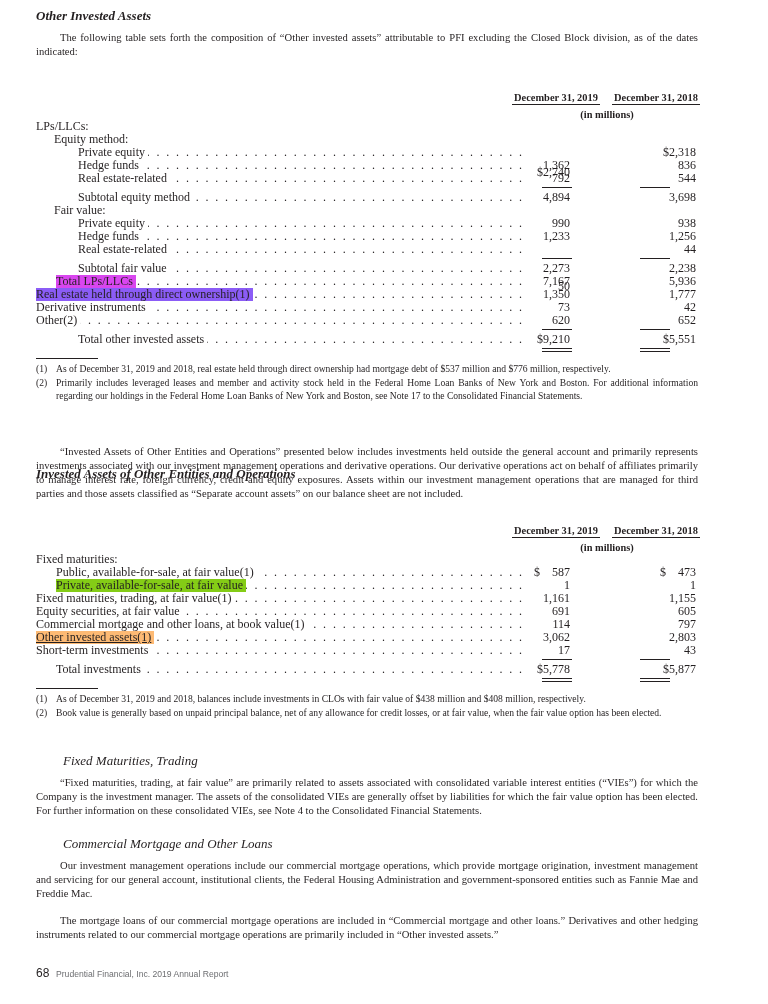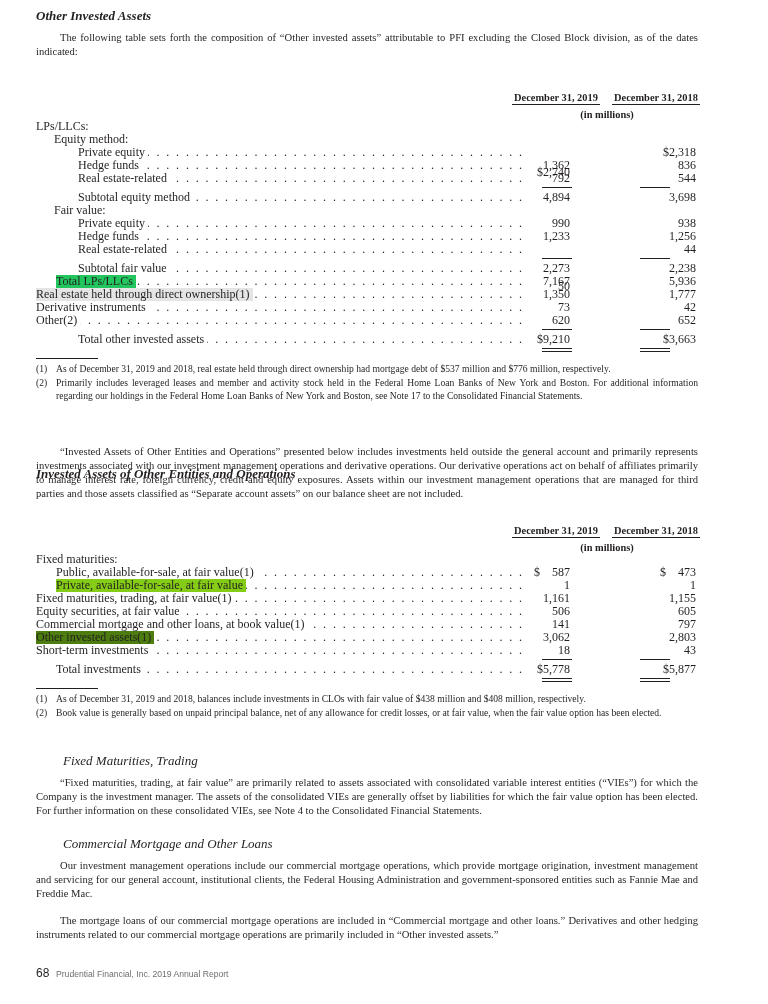--- a/index.html
+++ b/index.html
@@ -124,27 +124,27 @@
       </div>
       <div class="rule" style="left: 506px; top: 258px;"></div>
       <div class="rule" style="left: 604px; top: 258px;"></div>
       <div class="row" style="top: 262px;">
         <span style="position: absolute; left: 42px; white-space: nowrap; background: rgb(255, 255, 255); padding-right: 3px; z-index: 2;">Subtotal fair value</span>
         <span class="dots" style="left: 42px; right: 174px; text-align: right; direction: rtl;">. . . . . . . . . . . . . . . . . . . . . . . . . . . . . . . . . . . . . . . . . . . . . . . . . . . . . . . . . . . . . . . . . . . . . . . . . . . . . . . . . . . . . . . . . . . . . . . . . . . . . . . . . . . . . . . . . . . . . . . . </span>
         <span class="v1" style="white-space: pre;">2,273</span>
         <span class="v2" style="white-space: pre;">2,238</span>
       </div>
       <div class="row" style="top: 275px;">
-        <span style="position: absolute; left: 20px; white-space: nowrap; background: #22c55e; padding-right: 3px; z-index: 2;">Total LPs/LLCs</span>
+        <span style="position: absolute; left: 20px; white-space: nowrap; background: #d946ef; padding-right: 3px; z-index: 2;">Total LPs/LLCs</span>
         <span class="dots" style="left: 20px; right: 174px; text-align: right; direction: rtl;">. . . . . . . . . . . . . . . . . . . . . . . . . . . . . . . . . . . . . . . . . . . . . . . . . . . . . . . . . . . . . . . . . . . . . . . . . . . . . . . . . . . . . . . . . . . . . . . . . . . . . . . . . . . . . . . . . . . . . . . . </span>
         <span class="v1" style="white-space: pre;">7,167</span>
         <span class="v2" style="white-space: pre;">5,936</span>
       </div>
       <div class="row" style="top: 288px;">
-        <span style="position: absolute; left: 0px; white-space: nowrap; background: #e5e5e5; padding-right: 3px; z-index: 2;">Real estate held through direct ownership(1)</span>
+        <span style="position: absolute; left: 0px; white-space: nowrap; background: #8b5cf6; padding-right: 3px; z-index: 2;">Real estate held through direct ownership(1)</span>
         <span class="dots" style="left: 0px; right: 174px; text-align: right; direction: rtl;">. . . . . . . . . . . . . . . . . . . . . . . . . . . . . . . . . . . . . . . . . . . . . . . . . . . . . . . . . . . . . . . . . . . . . . . . . . . . . . . . . . . . . . . . . . . . . . . . . . . . . . . . . . . . . . . . . . . . . . . . </span>
         <span class="v1" style="white-space: pre;">1,350</span>
         <span class="v2" style="white-space: pre;">1,777</span>
       </div>
       <div class="row" style="top: 301px;">
         <span style="position: absolute; left: 0px; white-space: nowrap; background: rgb(255, 255, 255); padding-right: 3px; z-index: 2;">Derivative instruments</span>
         <span class="dots" style="left: 0px; right: 174px; text-align: right; direction: rtl;">. . . . . . . . . . . . . . . . . . . . . . . . . . . . . . . . . . . . . . . . . . . . . . . . . . . . . . . . . . . . . . . . . . . . . . . . . . . . . . . . . . . . . . . . . . . . . . . . . . . . . . . . . . . . . . . . . . . . . . . . </span>
         <span class="v1" style="white-space: pre;">73</span>
         <span class="v2" style="white-space: pre;">42</span>
       </div>
@@ -153,21 +153,21 @@
         <span class="dots" style="left: 0px; right: 174px; text-align: right; direction: rtl;">. . . . . . . . . . . . . . . . . . . . . . . . . . . . . . . . . . . . . . . . . . . . . . . . . . . . . . . . . . . . . . . . . . . . . . . . . . . . . . . . . . . . . . . . . . . . . . . . . . . . . . . . . . . . . . . . . . . . . . . . </span>
         <span class="v1" style="white-space: pre;">620</span>
         <span class="v2" style="white-space: pre;">652</span>
       </div>
       <div class="rule" style="left: 506px; top: 329px;"></div>
       <div class="rule" style="left: 604px; top: 329px;"></div>
       <div class="row" style="top: 333px;">
         <span style="position: absolute; left: 42px; white-space: nowrap; background: rgb(255, 255, 255); padding-right: 3px; z-index: 2;">Total other invested assets</span>
         <span class="dots" style="left: 42px; right: 174px; text-align: right; direction: rtl;">. . . . . . . . . . . . . . . . . . . . . . . . . . . . . . . . . . . . . . . . . . . . . . . . . . . . . . . . . . . . . . . . . . . . . . . . . . . . . . . . . . . . . . . . . . . . . . . . . . . . . . . . . . . . . . . . . . . . . . . . </span>
         <span class="v1" style="white-space: pre;">$9,210</span>
-        <span class="v2" style="white-space: pre;">$3,663</span>
+        <span class="v2" style="white-space: pre;">$5,551</span>
       </div>
       <div class="dbl" style="left: 506px; top: 348px;"></div>
       <div class="dbl" style="left: 604px; top: 348px;"></div>
     </div>
 
   <div class="fnline" style="top:358px;"></div>
   <div class="fn" style="top:362px;">
     <span class="num">(1)</span>
     <span class="txt">As of December 31, 2019 and 2018, real estate held through direct ownership had mortgage debt of $537 million and $776 million, respectively.</span>
   </div>
@@ -205,39 +205,39 @@
       </div>
       <div class="row" style="top: 592px;">
         <span style="position: absolute; left: 0px; white-space: nowrap; background: rgb(255, 255, 255); padding-right: 3px; z-index: 2;">Fixed maturities, trading, at fair value(1)</span>
         <span class="dots" style="left: 0px; right: 174px; text-align: right; direction: rtl;">. . . . . . . . . . . . . . . . . . . . . . . . . . . . . . . . . . . . . . . . . . . . . . . . . . . . . . . . . . . . . . . . . . . . . . . . . . . . . . . . . . . . . . . . . . . . . . . . . . . . . . . . . . . . . . . . . . . . . . . . </span>
         <span class="v1" style="white-space: pre;">1,161</span>
         <span class="v2" style="white-space: pre;">1,155</span>
       </div>
       <div class="row" style="top: 605px;">
         <span style="position: absolute; left: 0px; white-space: nowrap; background: rgb(255, 255, 255); padding-right: 3px; z-index: 2;">Equity securities, at fair value</span>
         <span class="dots" style="left: 0px; right: 174px; text-align: right; direction: rtl;">. . . . . . . . . . . . . . . . . . . . . . . . . . . . . . . . . . . . . . . . . . . . . . . . . . . . . . . . . . . . . . . . . . . . . . . . . . . . . . . . . . . . . . . . . . . . . . . . . . . . . . . . . . . . . . . . . . . . . . . . </span>
-        <span class="v1" style="white-space: pre;">506</span>
+        <span class="v1" style="white-space: pre;">691</span>
         <span class="v2" style="white-space: pre;">605</span>
       </div>
       <div class="row" style="top: 618px;">
         <span style="position: absolute; left: 0px; white-space: nowrap; background: rgb(255, 255, 255); padding-right: 3px; z-index: 2;">Commercial mortgage and other loans, at book value(1)</span>
         <span class="dots" style="left: 0px; right: 174px; text-align: right; direction: rtl;">. . . . . . . . . . . . . . . . . . . . . . . . . . . . . . . . . . . . . . . . . . . . . . . . . . . . . . . . . . . . . . . . . . . . . . . . . . . . . . . . . . . . . . . . . . . . . . . . . . . . . . . . . . . . . . . . . . . . . . . . </span>
-        <span class="v1" style="white-space: pre;">141</span>
+        <span class="v1" style="white-space: pre;">114</span>
         <span class="v2" style="white-space: pre;">797</span>
       </div>
       <div class="row" style="top: 631px;">
-        <span style="position: absolute; left: 0px; white-space: nowrap; background: #4d7c0f; padding-right: 3px; z-index: 2;">Other invested assets(1)</span>
+        <span style="position: absolute; left: 0px; white-space: nowrap; background: #fdba74; padding-right: 3px; z-index: 2; text-decoration: underline;">Other invested assets(1)</span>
         <span class="dots" style="left: 0px; right: 174px; text-align: right; direction: rtl;">. . . . . . . . . . . . . . . . . . . . . . . . . . . . . . . . . . . . . . . . . . . . . . . . . . . . . . . . . . . . . . . . . . . . . . . . . . . . . . . . . . . . . . . . . . . . . . . . . . . . . . . . . . . . . . . . . . . . . . . . </span>
         <span class="v1" style="white-space: pre;">3,062</span>
         <span class="v2" style="white-space: pre;">2,803</span>
       </div>
       <div class="row" style="top: 644px;">
         <span style="position: absolute; left: 0px; white-space: nowrap; background: rgb(255, 255, 255); padding-right: 3px; z-index: 2;">Short-term investments</span>
         <span class="dots" style="left: 0px; right: 174px; text-align: right; direction: rtl;">. . . . . . . . . . . . . . . . . . . . . . . . . . . . . . . . . . . . . . . . . . . . . . . . . . . . . . . . . . . . . . . . . . . . . . . . . . . . . . . . . . . . . . . . . . . . . . . . . . . . . . . . . . . . . . . . . . . . . . . . </span>
-        <span class="v1" style="white-space: pre;">18</span>
+        <span class="v1" style="white-space: pre;">17</span>
         <span class="v2" style="white-space: pre;">43</span>
       </div>
       <div class="rule" style="left: 506px; top: 659px;"></div>
       <div class="rule" style="left: 604px; top: 659px;"></div>
       <div class="row" style="top: 663px;">
         <span style="position: absolute; left: 20px; white-space: nowrap; background: rgb(255, 255, 255); padding-right: 3px; z-index: 2;">Total investments</span>
         <span class="dots" style="left: 20px; right: 174px; text-align: right; direction: rtl;">. . . . . . . . . . . . . . . . . . . . . . . . . . . . . . . . . . . . . . . . . . . . . . . . . . . . . . . . . . . . . . . . . . . . . . . . . . . . . . . . . . . . . . . . . . . . . . . . . . . . . . . . . . . . . . . . . . . . . . . . </span>
         <span class="v1" style="white-space: pre;">$5,778</span>
         <span class="v2" style="white-space: pre;">$5,877</span>
       </div>

